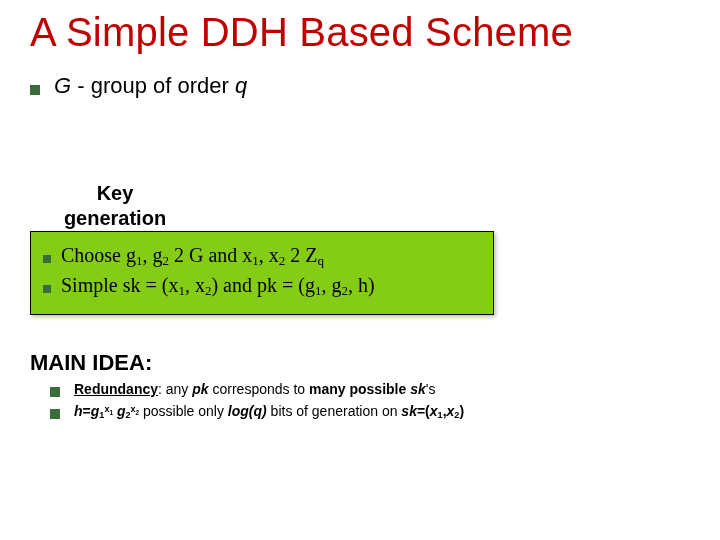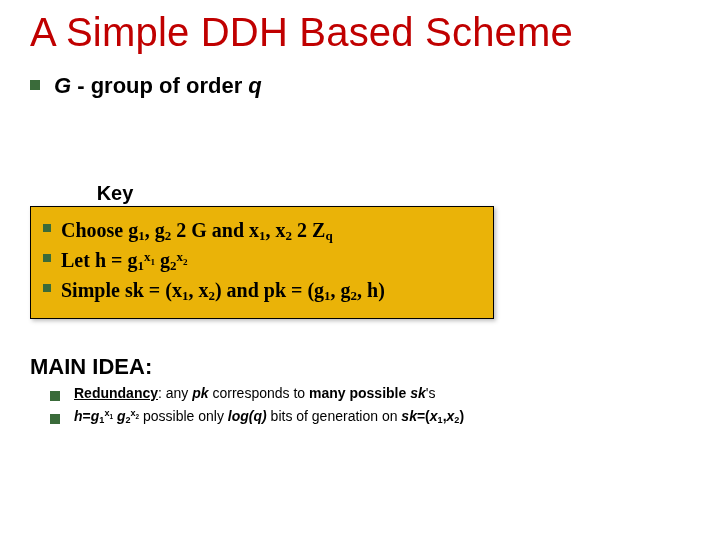--- a/index.html
+++ b/index.html
@@ -21,23 +21,22 @@
   }
   .title {
     font-size: 40px;
     color: #c00000;
     margin: 0 0 18px 0;
     font-weight: normal;
     letter-spacing: 0.2px;
   }
   .row {
     display: flex;
-    align-items: flex-start;
+    align-items: center;
     margin: 2px 0;
-    font-weight: bold;
   }
   .bullet {
     width: 10px;
     height: 10px;
     background: #3a6b3a;
     margin-top: 7px;
     margin-right: 14px;
     flex: none;
   }
   .bullet-sm {
@@ -62,21 +61,21 @@
   }
   .kg-label {
     width: 170px;
     text-align: center;
     font-weight: bold;
     font-size: 20px;
     line-height: 1.25;
     padding-top: 22px;
   }
   .kg-box {
-    background: #eab308;
+    background: #84cc16;
     border: 1px solid #000;
     padding: 8px 10px 12px 12px;
     width: 440px;
     box-shadow: 2px 2px 4px rgba(0,0,0,0.25);
   }
   .kg-box .row { margin: 2px 0; }
   .kg-text {
     font-size: 20px;
     line-height: 1.35;
   }
@@ -112,36 +111,31 @@
   <div class="row">
     <div class="bullet"></div>
     <div class="top-line">
       <span>G</span><span class="plain"> - group of order </span><span>q</span>
     </div>
   </div>
 
   <div class="kg-block">
     <div class="kg-label">
       <span>Key</span><br>
+      <span>generation</span>
     </div>
     <div class="kg-box">
 
       <div class="row">
         <div class="bullet-sm"></div>
         <div class="kg-text tn">
           <span>Choose </span><span>g</span><sub>1</sub><span>, </span><span>g</span><sub>2</sub><span> 2 </span><span>G</span><span> and </span><span>x</span><sub>1</sub><span>, </span><span>x</span><sub>2</sub><span> 2 </span><span>Z</span><sub>q</sub>
         </div>
       </div>
 
-      <div class="row">
-        <div class="bullet-sm"></div>
-        <div class="kg-text tn">
-          <span>Let </span><span>h</span><span> = </span><span>g</span><sub>1</sub><sup><span>x</span><span class="sub">1</span></sup><span> </span><span>g</span><sub>2</sub><sup><span>x</span><span class="sub">2</span></sup>
-        </div>
-      </div>
 
       <div class="row">
         <div class="bullet-sm"></div>
         <div class="kg-text tn">
           <span>Simple </span><span>sk</span><span> = (</span><span>x</span><sub>1</sub><span>, </span><span>x</span><sub>2</sub><span>) and </span><span>pk</span><span> = (</span><span>g</span><sub>1</sub><span>, </span><span>g</span><sub>2</sub><span>, </span><span>h</span><span>)</span>
         </div>
       </div>
 
     </div>
   </div>

